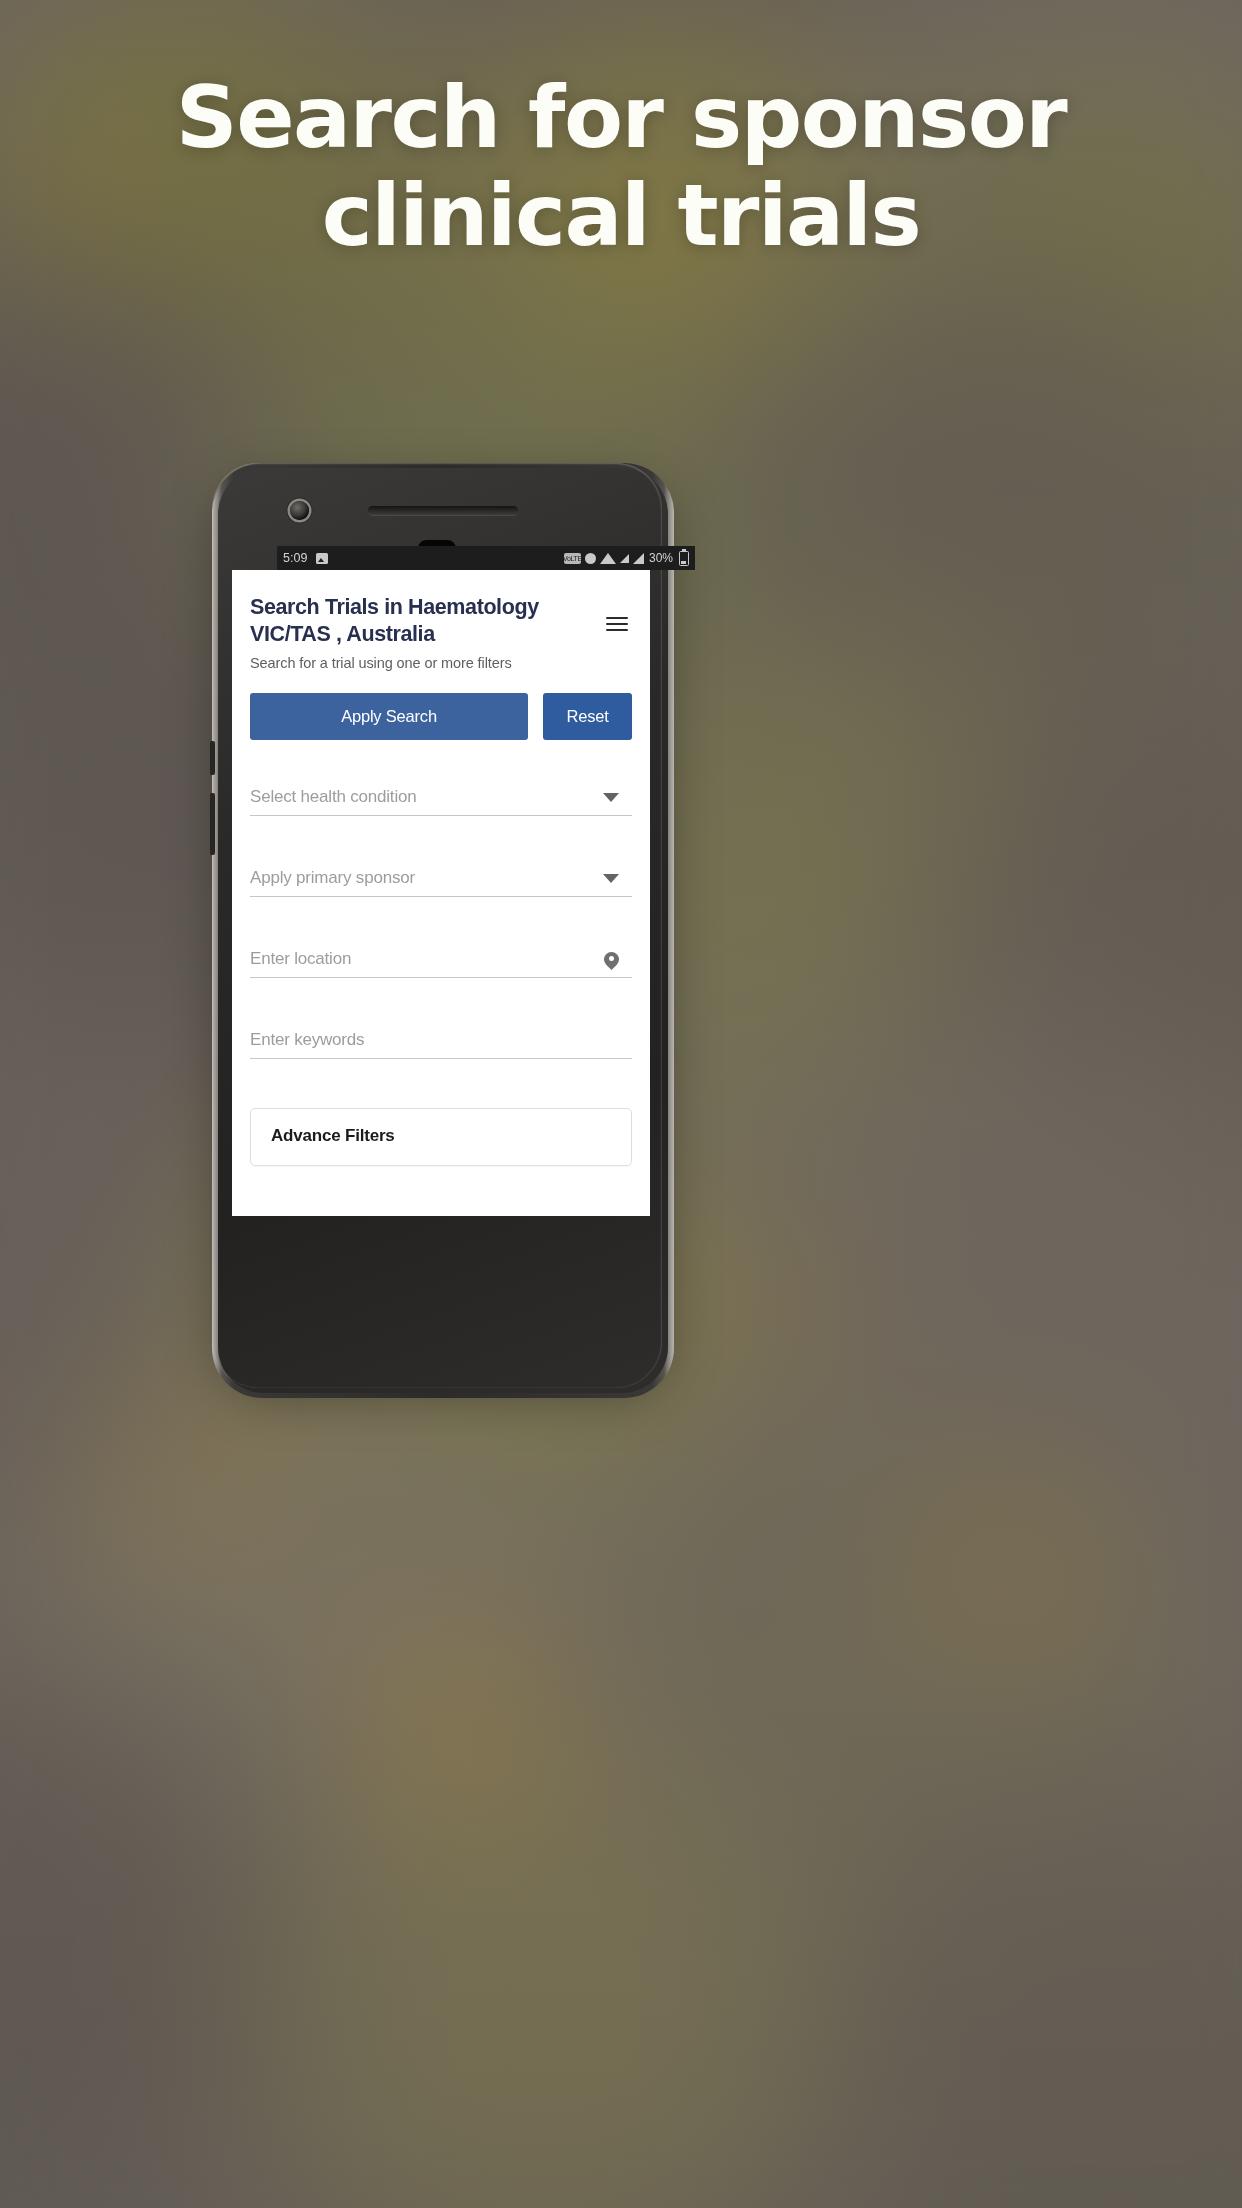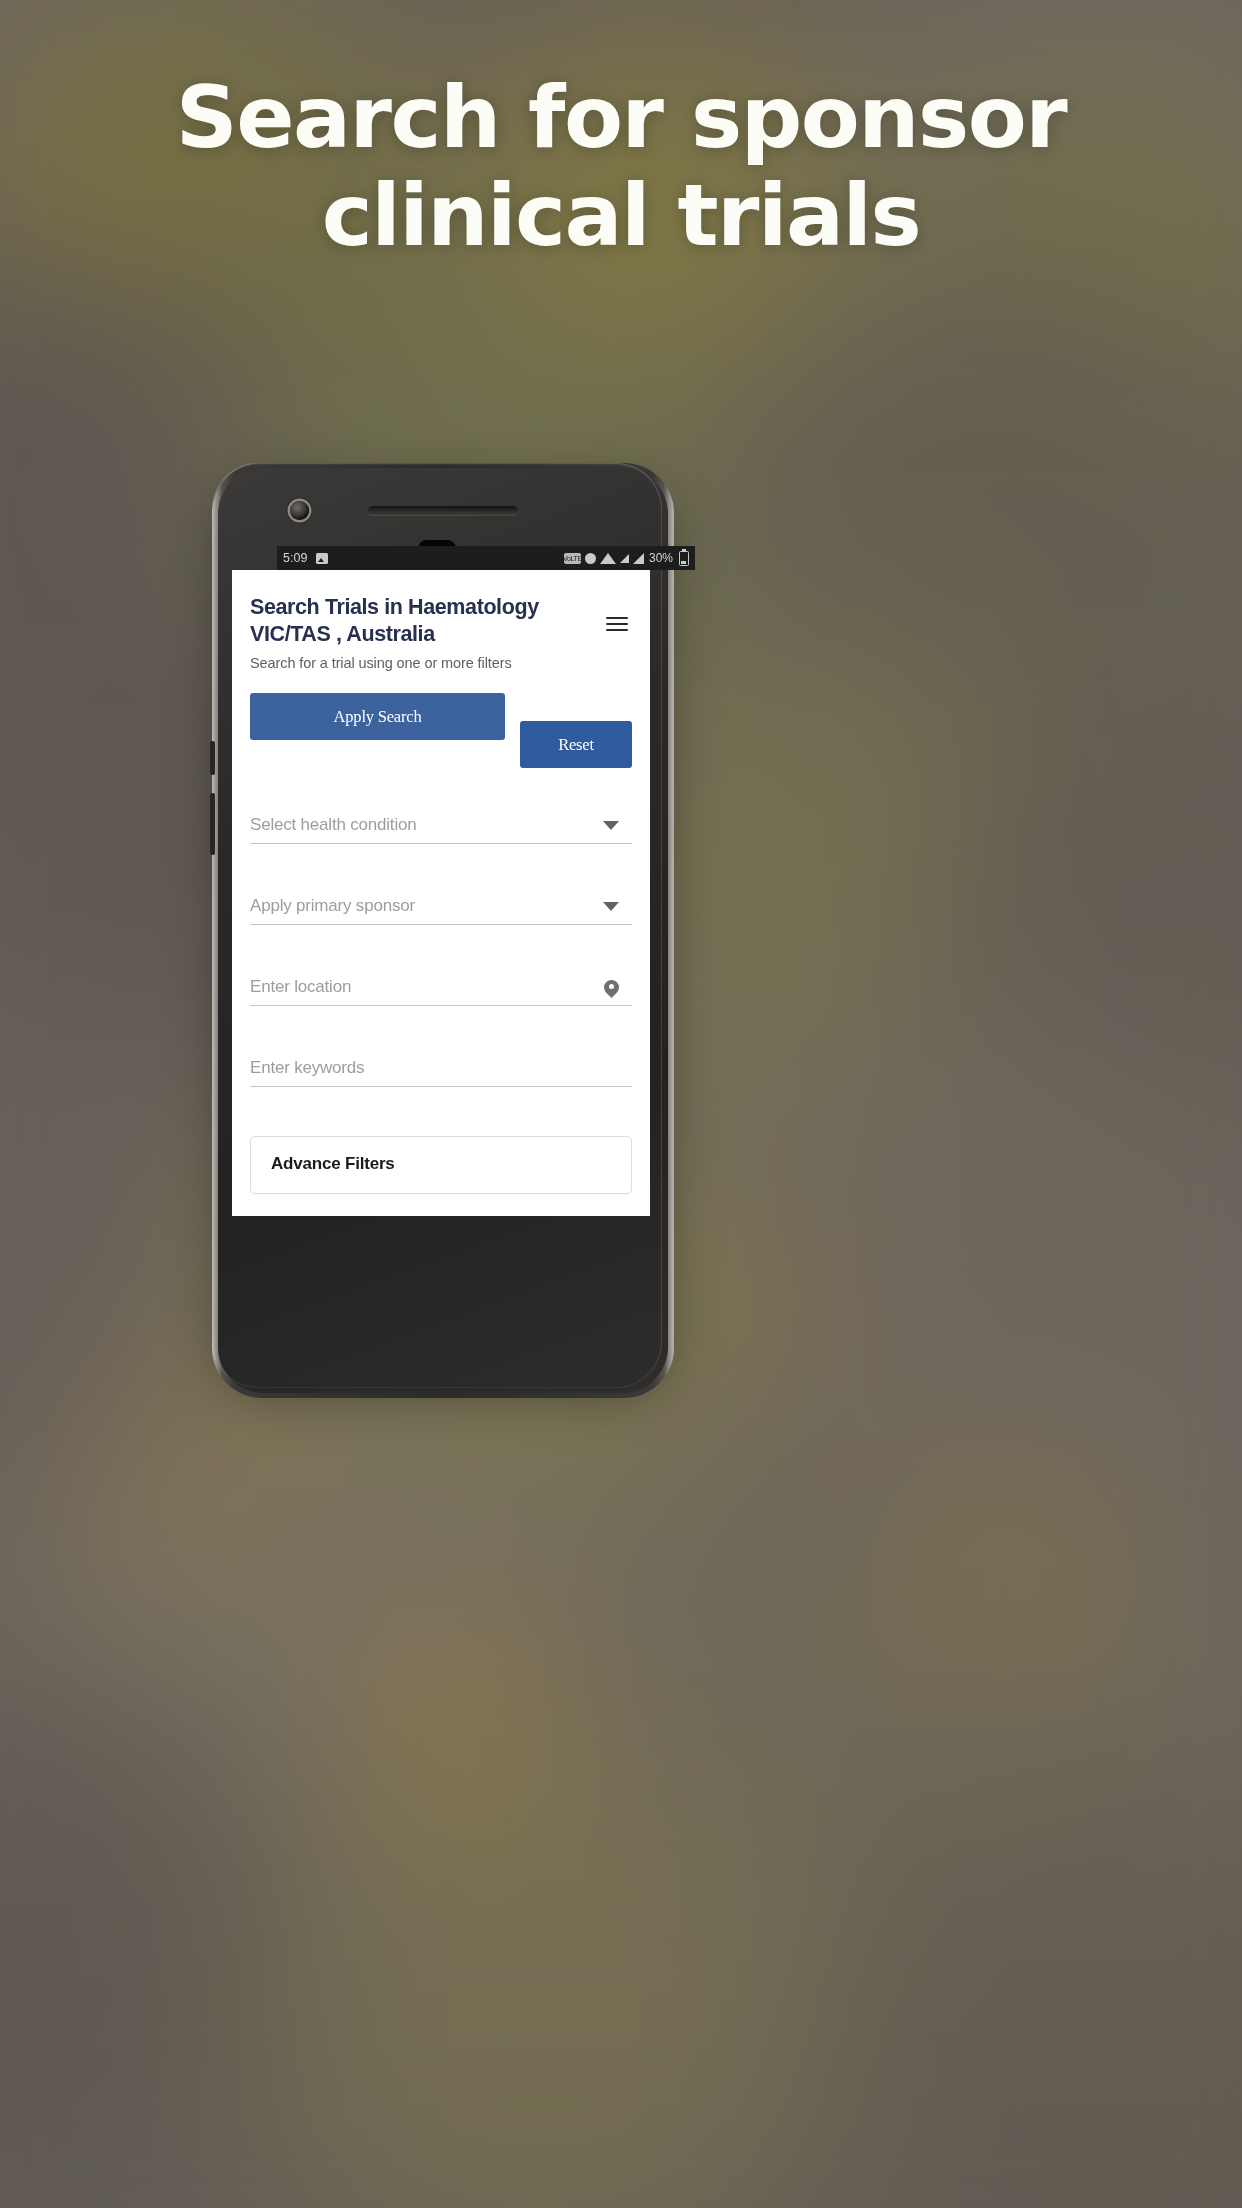--- a/index.html
+++ b/index.html
@@ -280,30 +280,30 @@
   }
 
   #btn-row {
     margin-top: 22px;
     display: flex;
     gap: 15px;
   }
   .btn {
     border: none;
     color: #ffffff;
-    font-family: Liberation Serif, serif;
+    font-family: Liberation Sans, sans-serif;
     font-size: 16.5px;
     border-radius: 3px;
     padding: 0;
     height: 47px;
     cursor: pointer;
     letter-spacing: -0.2px;
   }
   #apply-btn { flex: 1; background: #3d639f; }
-  #reset-btn { width: 112px; background: #2f5c9e; margin-top: 28px; }
+  #reset-btn { width: 89px; background: #2f5c9e; }
 
   #fields { margin-top: 22px; }
   .field {
     height: 81px;
     position: relative;
     padding-top: 25px;
     box-sizing: border-box;
   }
   .field-line {
     position: relative;

